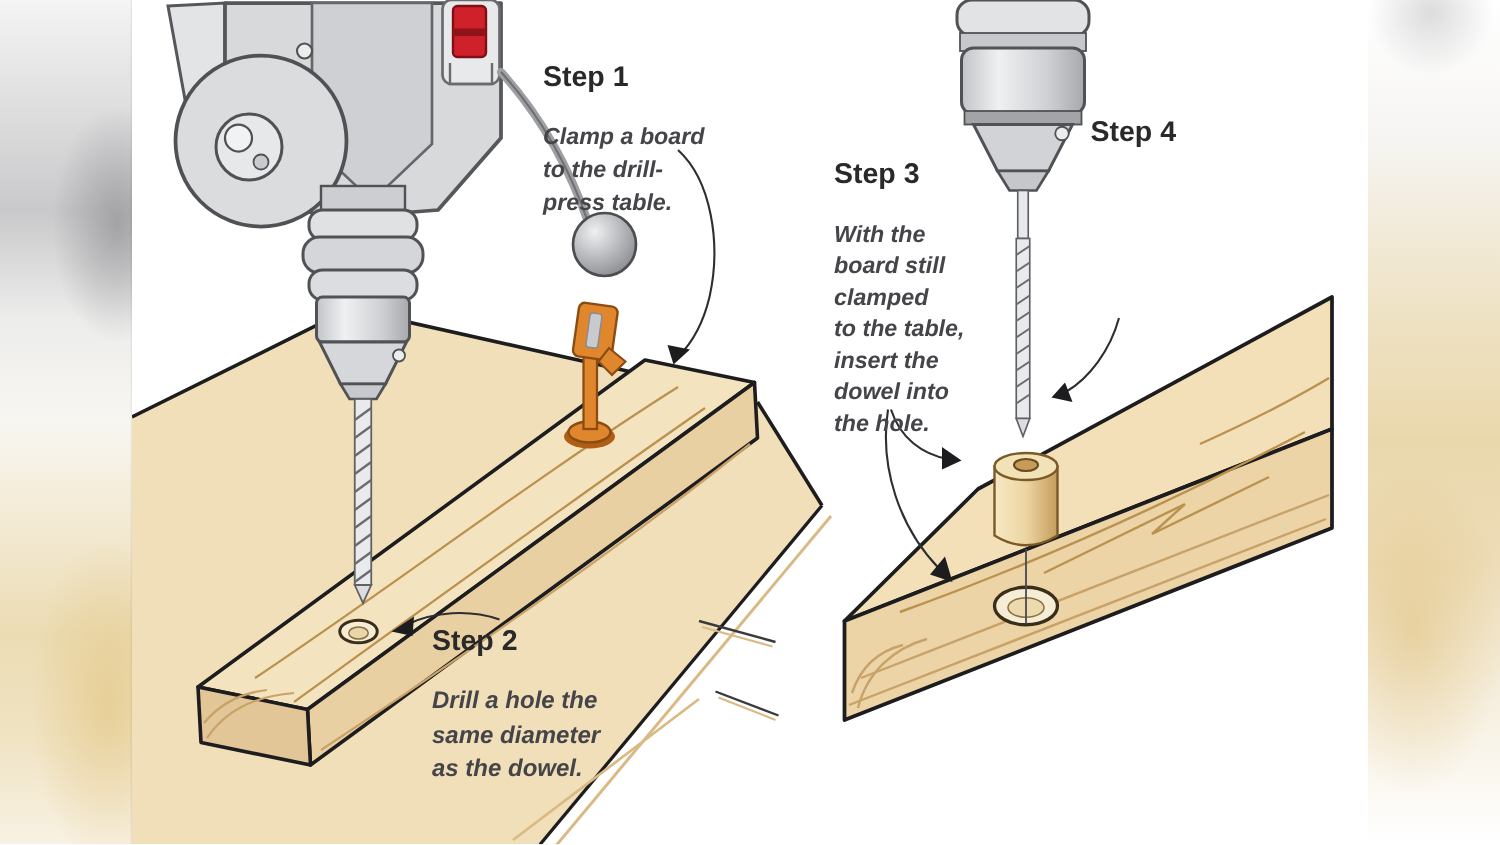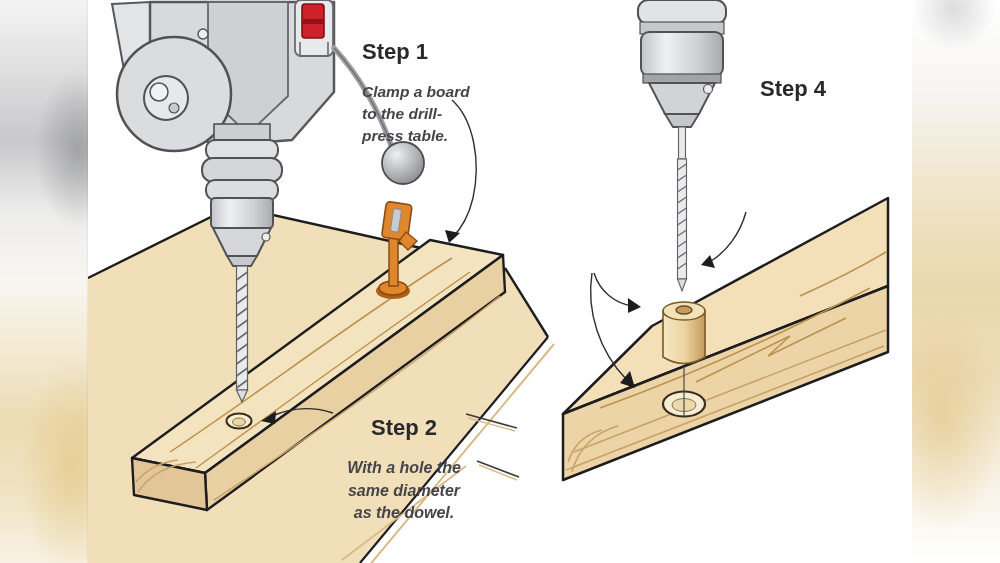--- a/index.html
+++ b/index.html
@@ -11,28 +11,28 @@
     radial-gradient(70px 150px at 72px 470px, rgba(226,195,126,.60), rgba(226,195,126,0) 74%),
     linear-gradient(180deg,#f4f4f5 0%,#dcdcdd 14%,#c9c9cb 25%,#ededec 38%,#f8f6f1 50%,#f3ead3 62%,#ecdcb4 75%,#f0e3c2 87%,#f8f2e4 100%);}
   .bar-right{left:912px;width:88px;background:
     radial-gradient(60px 60px at 42px 8px, rgba(168,169,171,.40), rgba(168,169,171,0) 70%),
     radial-gradient(82px 150px at 30px 420px, rgba(224,193,126,.55), rgba(224,193,126,0) 74%),
     linear-gradient(180deg,#ffffff 0%,#f6f5f3 16%,#efe3c6 36%,#ead8ad 52%,#eddcb7 67%,#f6efdf 83%,#ffffff 100%);}
   .content{position:absolute;left:88px;top:0;width:824px;height:563px;background:#ffffff;
            box-shadow:-1px 0 0 rgba(0,0,0,.05),1px 0 0 rgba(0,0,0,.05);}
   .content svg{position:absolute;left:0;top:0;}
   .txt{position:absolute;font-weight:bold;color:#454549;white-space:pre-line;}
-  .txt .t{font-size:22px;line-height:22px;color:#29292c;}
+  .txt .t{font-size:19px;line-height:22px;color:#29292c;}
   .txt .b{font-size:15.5px;line-height:21px;font-style:italic;}
   .step1{left:274px;top:23px;width:150px;}
   .step1 .b{line-height:22px;}
-  .step2{left:200px;top:399px;width:232px;text-align:center;}
+  .step2{left:200px;top:399px;width:232px;text-align:left;}
   .step2 .b{font-size:16px;line-height:22.5px;}
   .step3{left:468px;top:88px;width:110px;}
-  .step4{left:672px;top:60px;width:130px;}
+  .step4{left:639px;top:60px;width:130px;}
 </style>
 </head>
 <body>
 
 <div class="stage">
   <div class="bar bar-left"></div>
 
   <div class="content">
     <svg width="824" height="563" viewBox="88 0 824 563">
       <defs>
@@ -228,23 +228,33 @@
     </svg>
 
     <div class="txt step1">
       <div class="t">Step 1</div>
       <div class="b">Clamp a board
 to the drill-
 press table.</div>
     </div>
     <div class="txt step2">
       <div class="t">Step 2</div>
-      <div class="b">With a hole the
+      <div class="b">Drill a hole the
 same diameter
 as the dowel.</div>
     </div>
+    <div class="txt step3">
+      <div class="t">Step 3</div>
+      <div class="b">With the
+board still
+clamped
+to the table,
+insert the
+dowel into
+the hole.</div>
+    </div>
     <div class="txt step4">
       <div class="t">Step 4</div>
     </div>
   </div>
 
   <div class="bar bar-right"></div>
 </div>
 
 </body></html>

